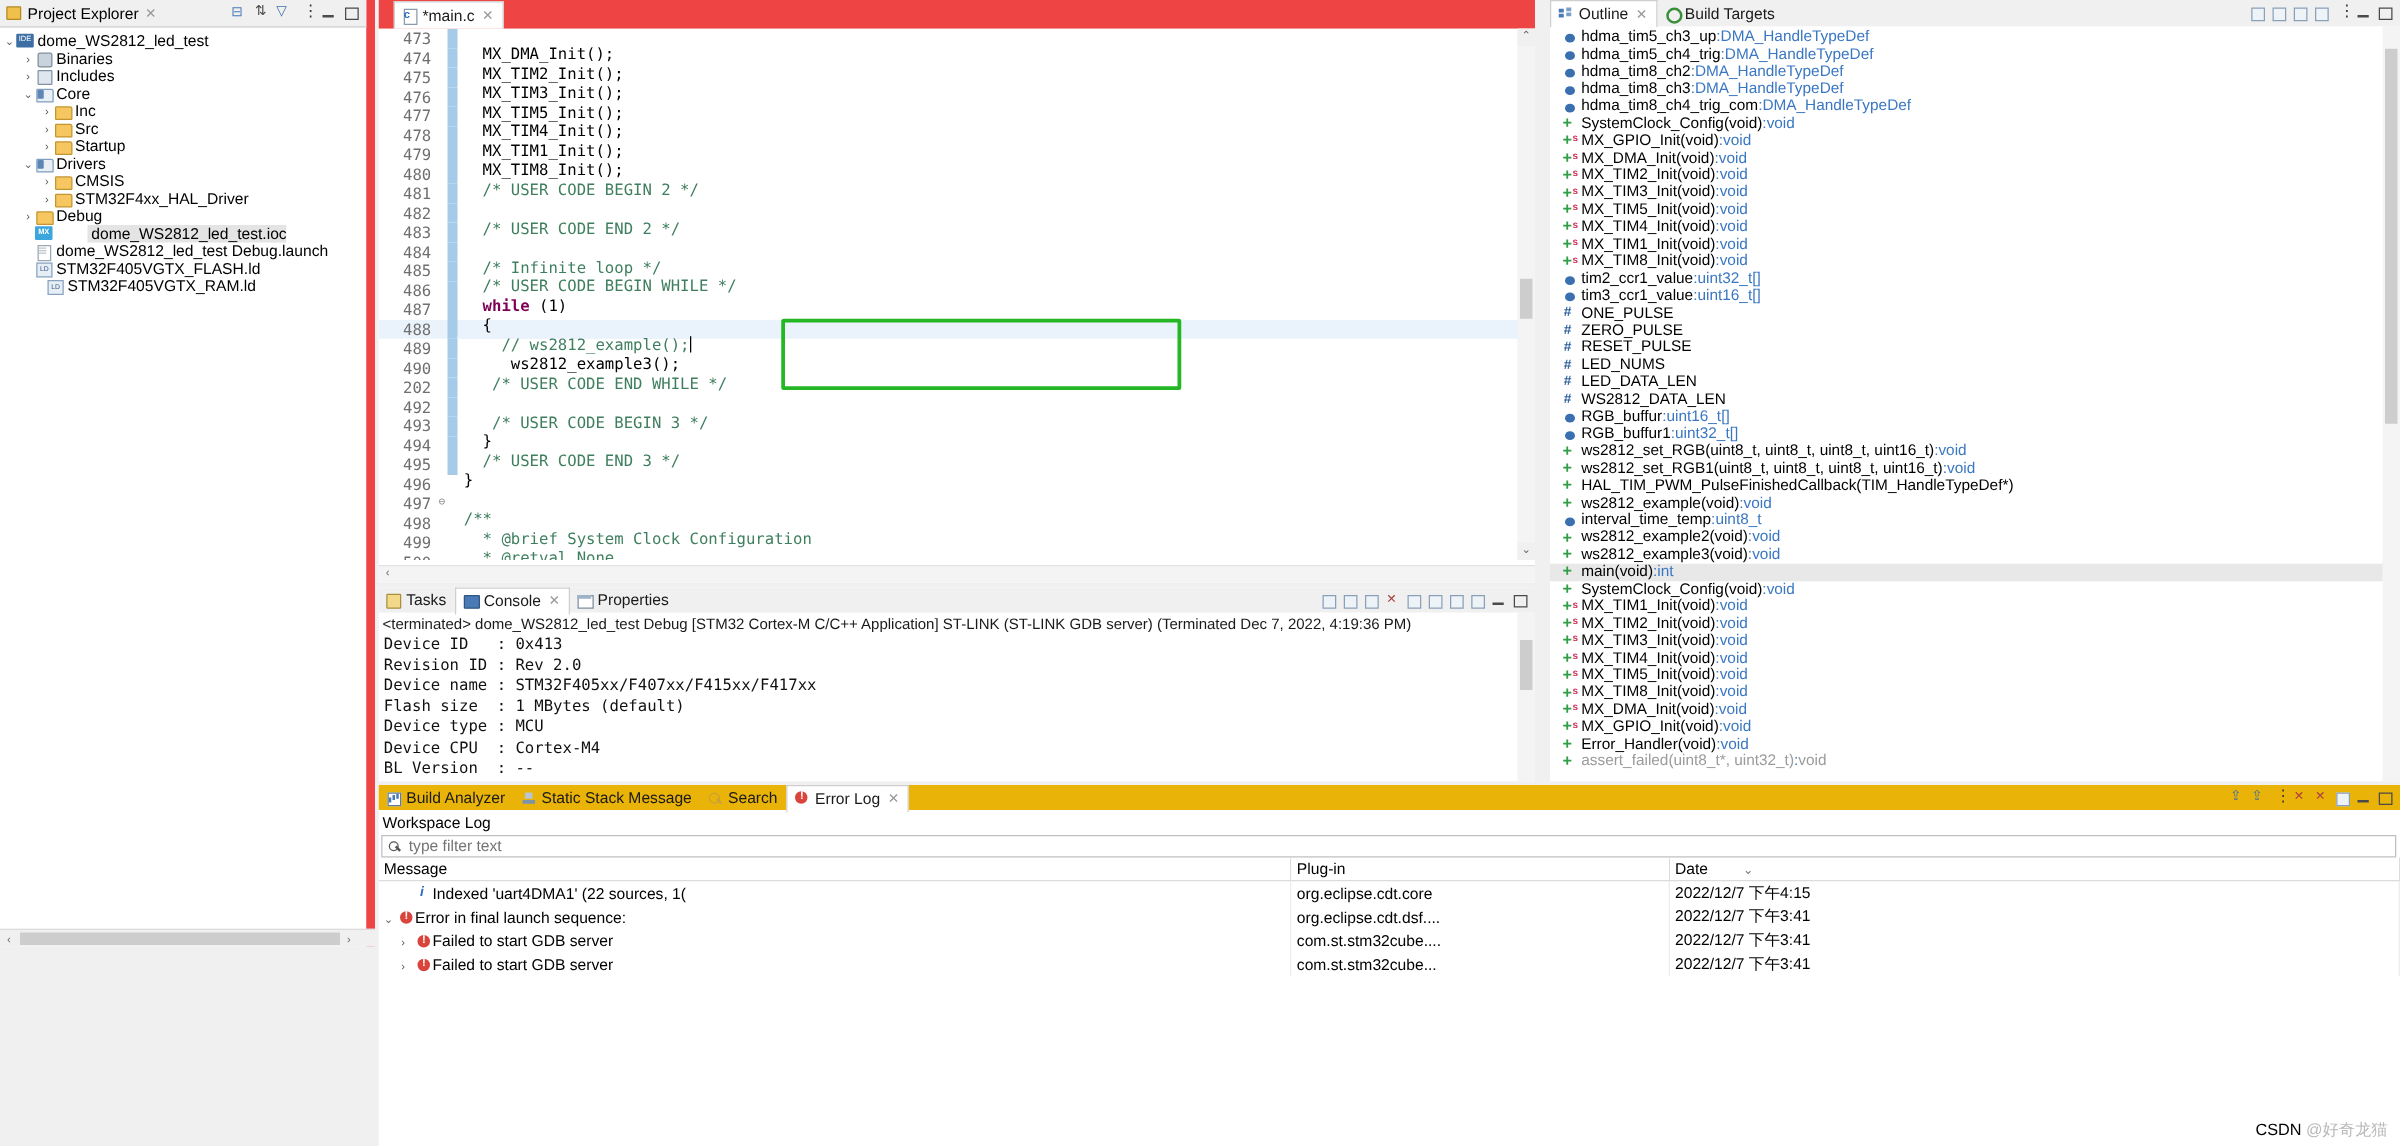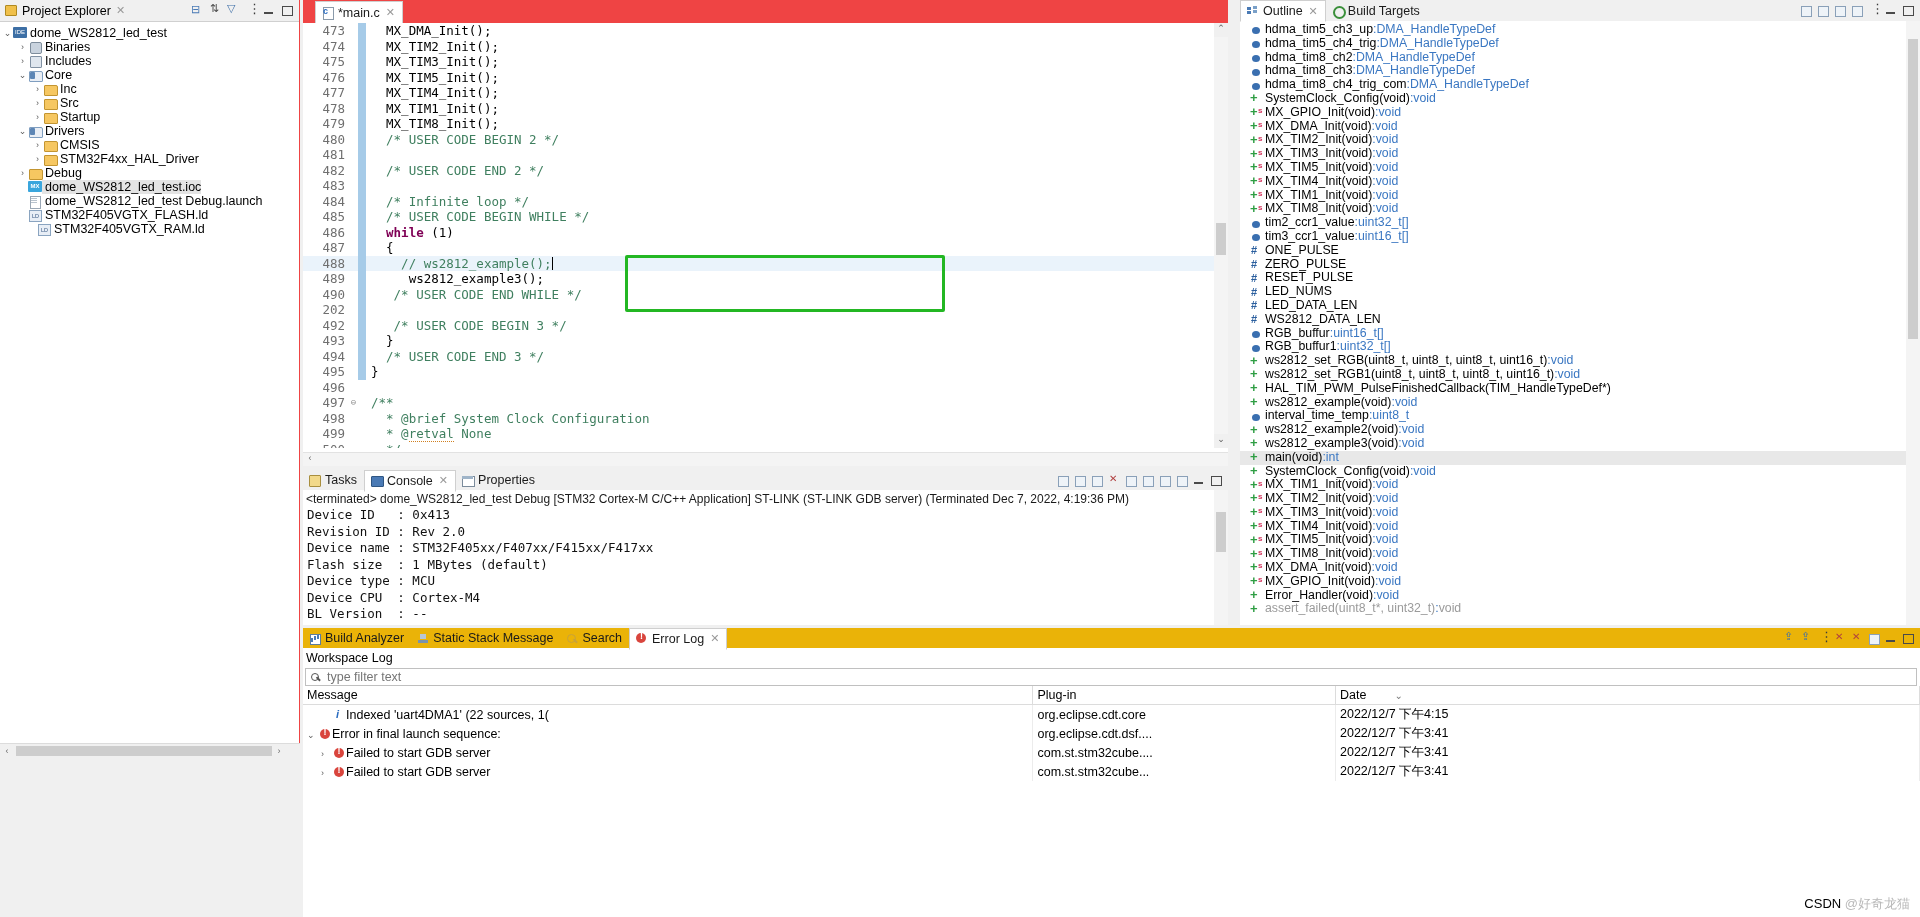--- a/index.html
+++ b/index.html
@@ -19,33 +19,33 @@
   .tab {
     display: flex; align-items: center; gap: 4px;
     height: 22px; padding: 0 7px 0 5px;
     font-size: 12.5px; color: #1a1a1a; white-space: nowrap;
     cursor: default;
   }
   .tab.active { background: #ffffff; border-top: 1px solid #cfcfcf; border-left:1px solid #cfcfcf; border-right:1px solid #cfcfcf; border-bottom: 1px solid #ffffff; margin-bottom:-1px; }
   .tab .x { color: #9a9a9a; font-size: 11px; margin-left: 2px; }
 
   
-  #project-explorer { left: 0; top: 0; width: 300px; height: 757px; background: #fff; border-right: 1px solid #ef4444; }
+  #project-explorer { left: 0; top: 0; width: 300px; height: 757px; background: #fff; border-right: 7px solid #ef4444; }
   #pe-header {
     height: 22px; display: flex; align-items: center; gap: 5px;
     padding-left: 5px; background: #f0f0f0; border-bottom: 1px solid #d0d0d0;
   }
   #pe-header .title { font-size: 12.5px; }
   #pe-header .x { color: #9a9a9a; font-size: 11px; }
   #pe-toolicons { margin-left: auto; display: flex; align-items: center; gap: 5px; padding-right: 6px; }
   .tree { padding-top: 4px; font-size: 12.5px; }
   .tree-row { display: flex; align-items: center; height: 14px; white-space: nowrap; cursor: default; line-height: 14px; }
   .tree-row .arrow { width: 11px; text-align: center; color: #5a5a5a; font-size: 9px; flex:0 0 11px; }
   .tree-row .lbl { padding-left: 3px; }
-  .tree-row.selected .lbl { background: #e4e4e4; }
+  .tree-row.selected .lbl { background: #e4e4e4; margin-left: 28px; }
   .folder-ic { width: 14px; height: 12px; flex:0 0 14px; position: relative; }
   .folder-ic::before {
     content: ""; position: absolute; left: 1px; top: 2px; width: 12px; height: 9px;
     background: #f6c761; border: 1px solid #c39531; border-radius: 1px 2px 1px 1px;
   }
   .folder-ic.pkg::before { background: #e9eef5; border-color: #7f9ec0; }
   .folder-ic.pkg::after {
     content:""; position:absolute; left:2px; top:3px; width:5px; height:7px;
     background:#5d86b5; border-radius:1px;
   }
@@ -81,21 +81,21 @@
   #editor-tabbar .tab { position:absolute; left: 12px; top:1px; height:22px; background:#fff; border:1px solid #cfcfcf; border-bottom:none; }
   .code {
     position: absolute; left: 0; top: 23px; width: 925px; height: 425px;
     font-family: "DejaVu Sans Mono", monospace; font-size: 12.5px;
     background: #ffffff; overflow: hidden;
   }
   .cl { display: flex; height: 15.5px; line-height: 15.5px; white-space: pre; }
   .cl .gutter { width: 46px; text-align: right; padding-right: 4px; color: #6f6f6f; flex:0 0 46px; }
   .cl .fold { width: 9px; flex: 0 0 9px; color: #8d8d8d; font-size: 9px; text-align: center; }
   .cl .marker { width: 8px; flex: 0 0 8px; background: #a6cbe8; }
-  .cl .txt { padding-left: 5px; }
+  .cl .txt { padding-left: 5px; margin-top: 12px; }
   .cl.hl { background: #eaf3fb; }
   .cl.hl .txt { background: #eaf3fb; }
   .cmt { color: #3f7f5f; }
   .kw { color: #7f0055; font-weight: bold; }
   .dflt { color: #000; }
   .annot { color: #3f7f5f; border-bottom: 1px dotted #d08020; }
   #green-box {
     position: absolute; left: 322px; top: 255px; width: 320px; height: 57px;
     border: 3px solid #23b723; border-radius: 2px; pointer-events: none;
   }

